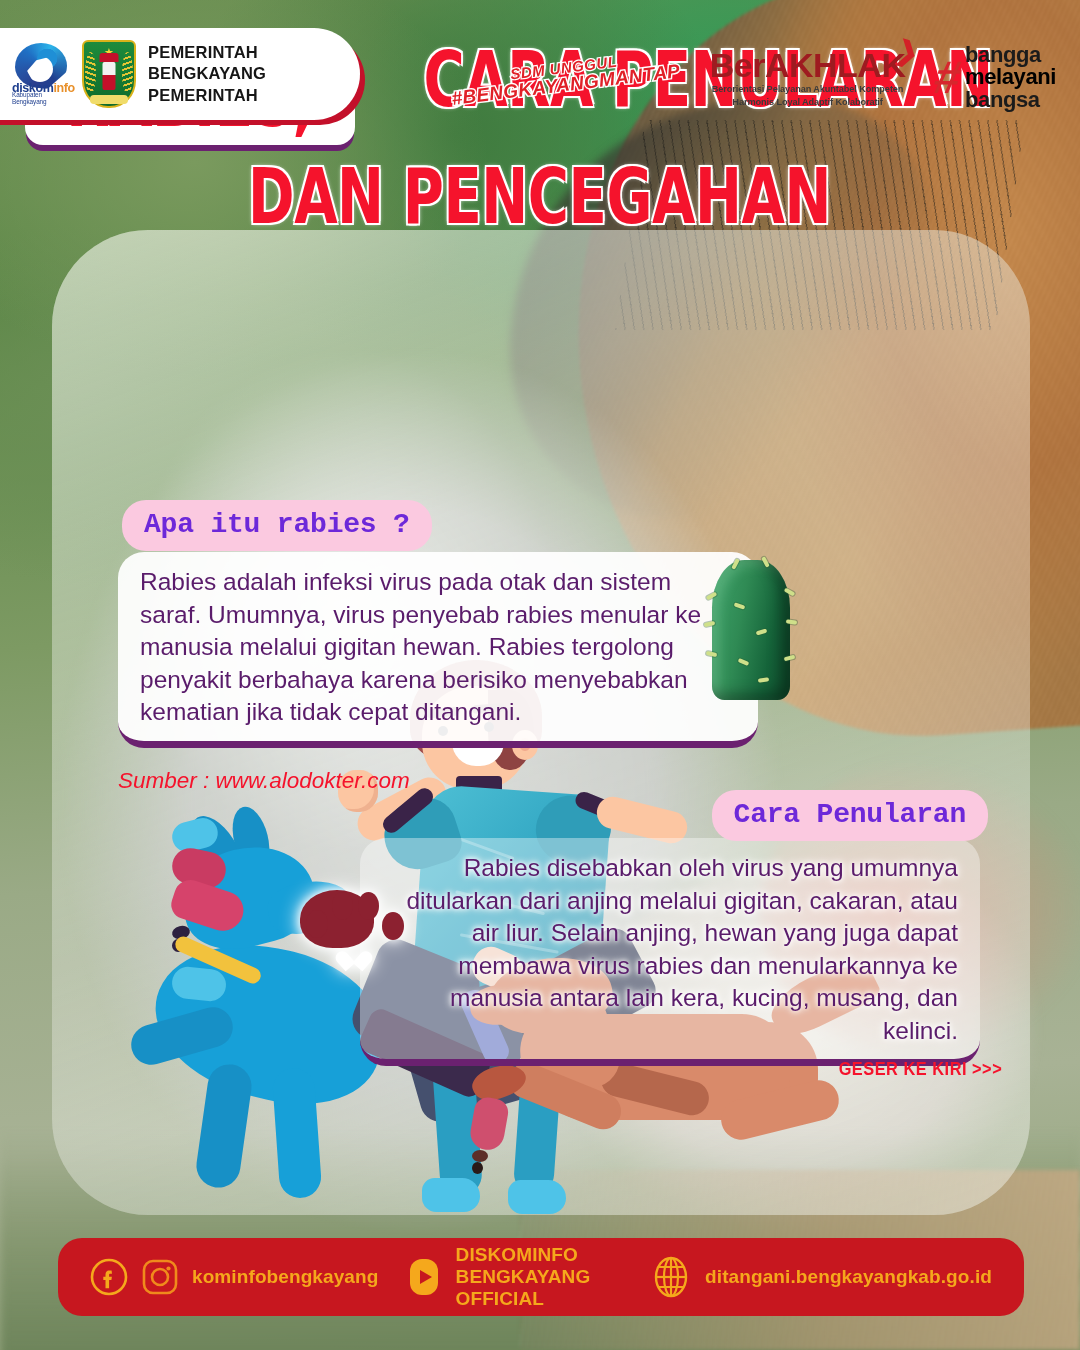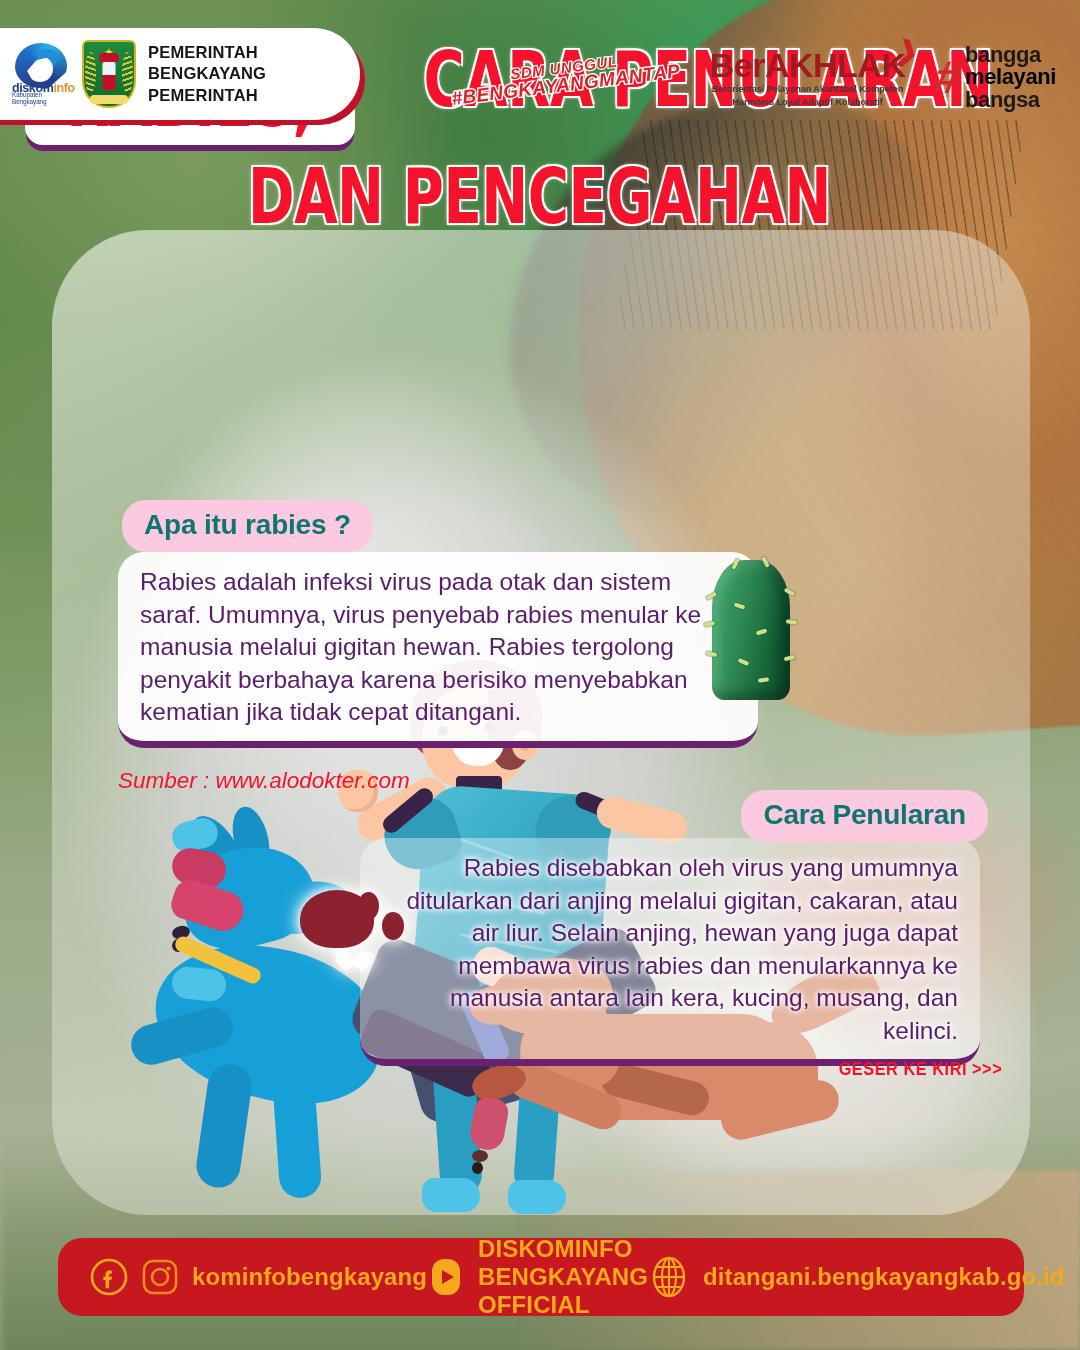--- a/index.html
+++ b/index.html
@@ -167,23 +167,23 @@
   .title-chip {
     display:inline-block; background:#fff; border-radius:18px;
     padding:6px 14px 8px; box-shadow:0 7px 0 -1px #6b2170;
     margin-right:6px; vertical-align:middle;
   }
   .title-chip .tl-cond { text-shadow:none; }
   #title-row2 { margin-top:16px; }
 
   
   .pill {
-    display:inline-block; background:#fbc9e0; color:#0f766e;
+    display:inline-block; background:#fbc9e0; color:#6d28d9;
     font-weight:bold; font-size:28px; letter-spacing:-.2px;
-    padding:9px 22px 11px; border-radius:24px;
+    padding:9px 22px 11px; border-radius:24px;font-family:Liberation Mono, monospace;
   }
 
   
   .textbox {
     background:rgba(255,255,255,.93);
     border-radius:26px; border-bottom:7px solid #6b2170;
     color:#5a1c6b; font-size:24.5px; line-height:1.33;
     padding:14px 22px 12px;
   }
   .textbox.translucent { background:rgba(255,255,255,.38); }
@@ -303,21 +303,21 @@
   #browndog .bd-shade { left:128px; top:122px; width:110px; height:34px; background:#b5674c; border-radius:18px; transform:rotate(14deg); }
 
   
   #footer {
     position:absolute; left:58px; top:1238px; width:966px; height:78px;
     background:#c7171f; border-radius:24px;
     display:flex; align-items:center; gap:0; padding:0 32px;
     z-index:25;
   }
   .f-group { display:flex; align-items:center; gap:13px; }
-  .f-txt { color:#f5a81c; font-weight:bold; font-size:24px; letter-spacing:.1px;
+  .f-txt { color:#f5a81c; font-weight:bold; font-size:19px; letter-spacing:.1px;
            font-family:"Liberation Sans Narrow","Liberation Sans",sans-serif; }
   .f-sp1 { width:48px; } .f-sp2 { width:44px; }
   .ic { flex:0 0 auto; display:block; }
 </style>
 </head>
 <body>
 
 <div id="bg">
   <div class="bg-green"></div>
   <div class="bg-fur"></div>

